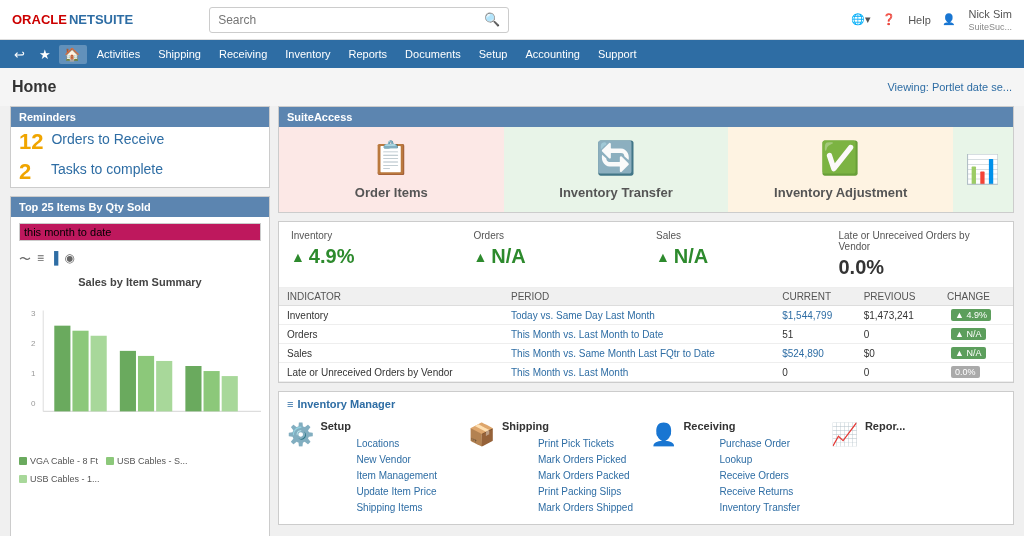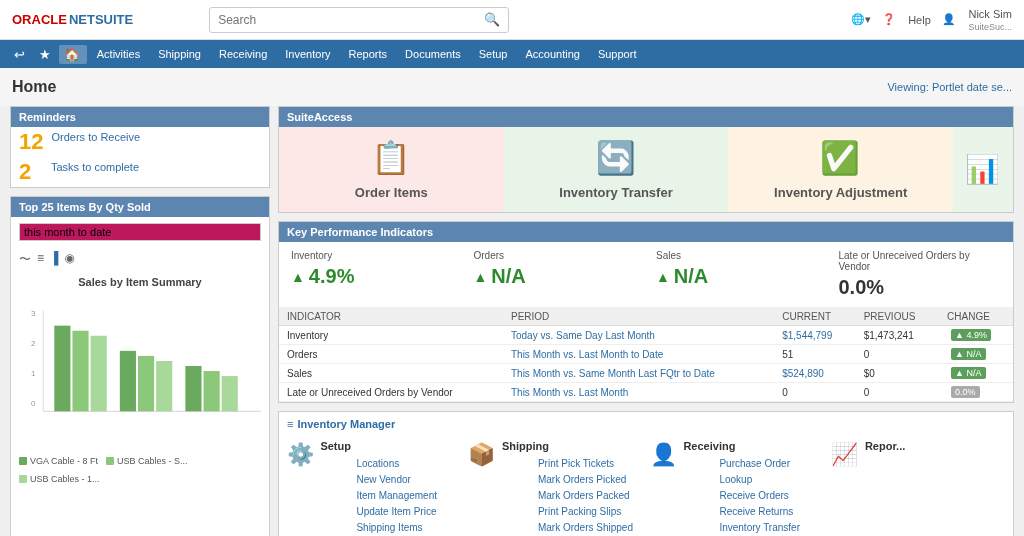--- a/index.html
+++ b/index.html
@@ -28,21 +28,21 @@
     .main-content { display: flex; padding: 0 10px 8px 10px; gap: 8px; height: 480px; }
 
     
     .left-panel { width: 260px; flex-shrink: 0; display: flex; flex-direction: column; gap: 8px; }
 
     
     .reminders-section { background: #fff; border: 1px solid #ccc; }
     .section-header { background: #5c85b0; color: #fff; font-size: 11px; font-weight: bold; padding: 4px 8px; }
     .reminder-item { display: flex; align-items: flex-start; padding: 4px 8px; gap: 8px; }
     .reminder-count { font-size: 22px; color: #f0a500; font-weight: bold; line-height: 1; min-width: 24px; }
-    .reminder-label { color: #2e6da4; font-size: 11px; cursor: pointer; }
+    .reminder-label { color: #2e6da4; font-size: 14px; cursor: pointer; }
 
     
     .chart-section { background: #fff; border: 1px solid #ccc; flex: 1; }
     .chart-controls { padding: 6px 8px; display: flex; gap: 4px; align-items: center; }
     .chart-dropdown { flex: 1; border: 1px solid #ccc; padding: 2px 4px; font-size: 11px; background: #be185d; appearance: none; }
     .chart-icons { display: flex; gap: 6px; padding: 4px 8px; color: #666; }
     .chart-title { text-align: center; font-size: 11px; color: #444; padding: 4px; font-weight: bold; }
     .chart-area { padding: 4px 8px; height: 160px; position: relative; }
     .chart-svg { width: 100%; height: 140px; }
     .chart-legend { display: flex; gap: 8px; padding: 4px 8px; flex-wrap: wrap; }
@@ -223,21 +223,20 @@
         </div>
         <div class="suite-access-item orange">
           <div style="font-size:32px;">✅</div>
           <div class="suite-access-label">Inventory Adjustment</div>
         </div>
         <div style="width:60px; background:#e8f5e8; display:flex; align-items:center; justify-content:center; font-size:28px;">📊</div>
       </div>
     </div>
 
     <div class="kpi-section">
-      <div class="section-header">Key Performance Indicators</div>
       <div class="kpi-top">
         <div class="kpi-metric">
           <div class="kpi-metric-label">Inventory</div>
           <div class="kpi-value green">
             <span class="arrow-up">▲</span>
             <span>4.9%</span>
           </div>
         </div>
         <div class="kpi-metric">
           <div class="kpi-metric-label">Orders</div>

